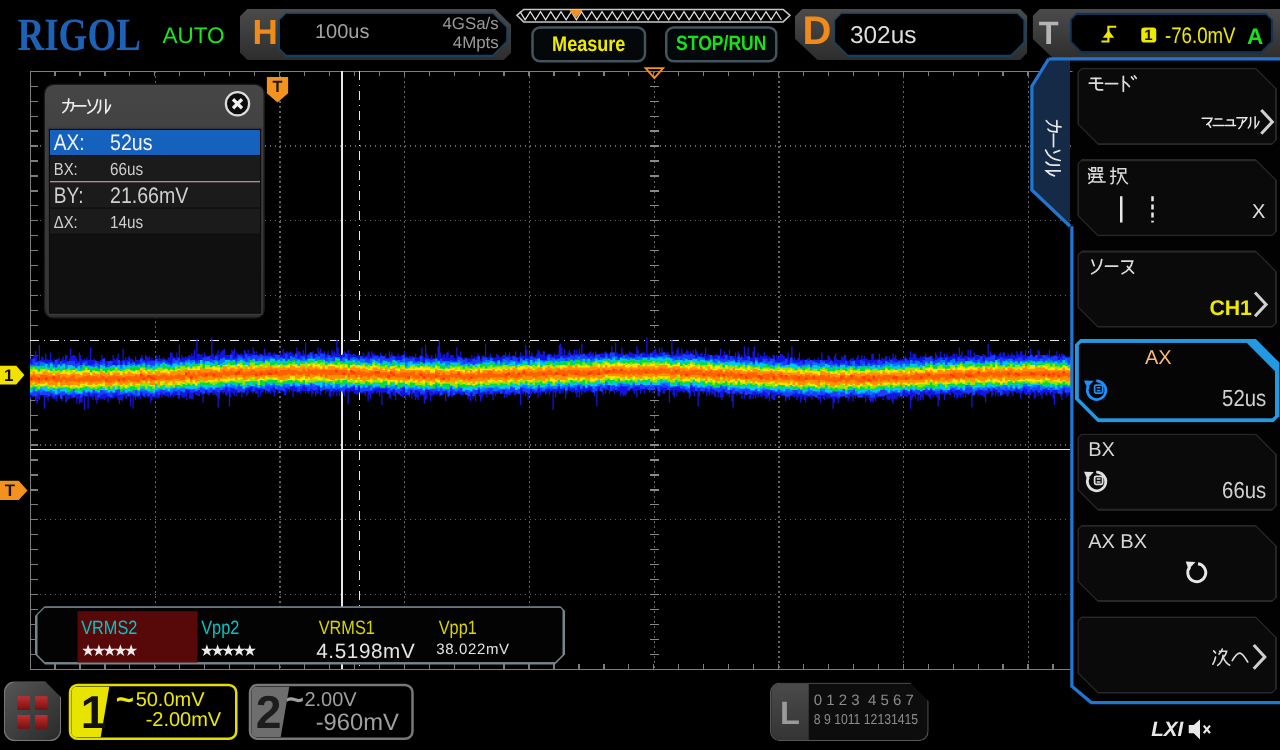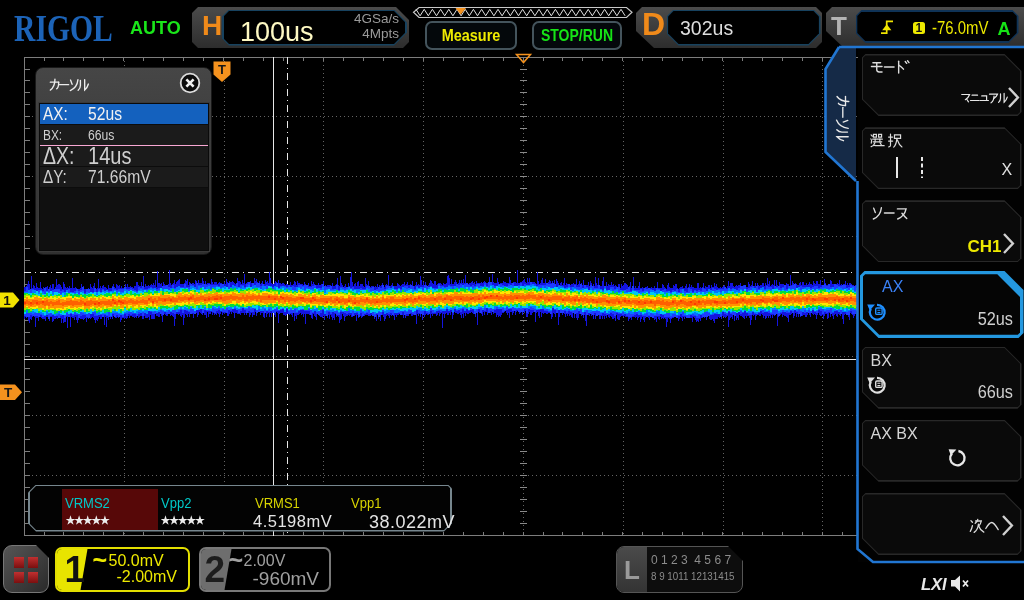--- a/index.html
+++ b/index.html
@@ -52,27 +52,27 @@
 <polygon points="213.5,61.5 230.5,61.5 230.5,74.5 222,82 213.5,74.5" fill="#f5921e"></polygon>
 <text x="222" y="73.5" font-size="13" font-weight="bold" fill="#181818" text-anchor="middle" font-family="Liberation Sans, sans-serif">T</text>
 <polygon points="516.5,54.5 530.5,54.5 523.5,62.5" fill="none" stroke="#f5921e" stroke-width="1.5"></polygon>
 <polygon points="0,292.5 13,292.5 19.5,300 13,307.5 0,307.5" fill="#f2e200"></polygon>
 <text x="7" y="305" font-size="13.5" font-weight="bold" fill="#101010" text-anchor="middle" font-family="Liberation Sans, sans-serif">1</text>
 <polygon points="0,384.5 15,384.5 22,392.3 15,400 0,400" fill="#f5921e"></polygon>
 <text x="8" y="397" font-size="13.5" font-weight="bold" fill="#181818" text-anchor="middle" font-family="Liberation Sans, sans-serif">T</text>
 </g>
 </svg>
 <div class="abs" style="left:14px;top:6.8px;font-family:'Liberation Serif',serif;font-weight:bold;font-size:37px;color:#1c63b7;transform:scaleX(.8);transform-origin:0 0">RIGOL</div>
-<div class="abs" style="left:130px;top:17.5px;font-weight:bold;font-size:18px;color:#1ae61a">AUTO</div>
+<div class="abs" style="left:130px;top:17.5px;font-weight:normal;font-size:18px;color:#1ae61a">AUTO</div>
 <div class="abs graybox" style="left:192px;top:7px;width:217px;height:41px;clip-path:polygon(6px 0,204px 0,217px 13px,217px 35px,211px 41px,6px 41px,0 35px,0 6px)"></div>
 <div class="abs" style="left:202px;top:11.5px;font-size:28px;font-weight:bold;color:#f08a1a;line-height:1">H</div>
 <div class="abs" style="left:222px;top:9.5px;width:185px;height:36px;background:#17425f;clip-path:polygon(0 7px, 7px 0, 172px 0, 185px 13px, 185px 23px, 172px 36px, 7px 36px, 0 29px)">
       <div class="abs" style="left:1.6px;top:1.6px;width:181.8px;height:32.8px;background:#000;clip-path:polygon(0 5.4px, 5.4px 0, 170.4px 0, 181.8px 11.4px, 181.8px 21.4px, 170.4px 32.8px, 5.4px 32.8px, 0 27.4px)"></div>
     </div>
-<div class="abs" style="left:240px;top:17px;font-size:27px;color:#fef9c3">100us</div>
+<div class="abs" style="left:252px;top:17px;font-size:16px;color:#a3a3a3">100us</div>
 <div class="abs" style="left:260px;top:10.5px;width:139px;text-align:right;font-size:13.5px;color:#9a9a9a">4GSa/s</div>
 <div class="abs" style="left:260px;top:25.5px;width:139px;text-align:right;font-size:13.5px;color:#9a9a9a">4Mpts</div>
 <svg class="abs" style="left:0;top:0" width="1024" height="60">
       <path d="M419,7.5H626.5L632,12.3L626.5,17.5H419L413.5,12.3Z" fill="none" stroke="#c8c8c8" stroke-width="1.2"></path>
       <polyline points="416,9.3 420.1,15.8 424.2,9.3 428.3,15.8 432.4,9.3 436.5,15.8 440.6,9.3 444.7,15.8 448.8,9.3 452.9,15.8 457,9.3 461.1,15.8 465.2,9.3 469.3,15.8 473.4,9.3 477.5,15.8 481.6,9.3 485.7,15.8 489.8,9.3 493.9,15.8 498,9.3 502.1,15.8 506.2,9.3 510.3,15.8 514.4,9.3 518.5,15.8 522.6,9.3 526.7,15.8 530.8,9.3 534.9,15.8 539,9.3 543.1,15.8 547.2,9.3 551.3,15.8 555.4,9.3 559.5,15.8 563.6,9.3 567.7,15.8 571.8,9.3 575.9,15.8 580,9.3 584.1,15.8 588.2,9.3 592.3,15.8 596.4,9.3 600.5,15.8 604.6,9.3 608.7,15.8 612.8,9.3 616.9,15.8 621,9.3 625.1,15.8" fill="none" stroke="#e0e0e0" stroke-width="1"></polyline>
       <polygon points="455.5,8 466,8 460.7,14.5" fill="#f5921e"></polygon>
     </svg>
 <div class="abs" style="left:425px;top:21px;width:92px;height:29px;background:#04080b;border:2px solid #44545c;border-radius:7px"></div>
     <div class="abs" style="left:425px;top:26px;width:92px;text-align:center;font-size:17px;font-weight:bold;color:#efeb00;transform:scaleX(.85)">Measure</div>
 <div class="abs" style="left:532px;top:21px;width:90px;height:29px;background:#04080b;border:2px solid #44545c;border-radius:7px"></div>
@@ -219,21 +219,21 @@
       </g>
       <g transform="translate(25,0) scale(0.964286)" fill="none" stroke="#dcdcdc" stroke-width="1.45185" stroke-linecap="round">
         <path d="M2.5,3H11.5C10.5,7.5 7.5,11.5 2.8,13.5"></path>
         <path d="M7.2,7.5Q9.8,10.8 12.2,13"></path>
       </g>
     </svg>
 <div class="abs" style="left:967.5px;top:237.34px;font-size:17px;font-weight:bold;color:#ede900">CH1</div>
 <svg style="position:absolute;left:1002.5px;top:234.34px;overflow:visible" width="10" height="10">
       <path d="M1,0 L9.88,9.5 L1,19" fill="none" stroke="#d0d0d0" stroke-width="2.4"></path>
     </svg>
-<div class="abs" style="left:882px;top:277.51px;font-size:16px;color:#3b82f6">AX</div>
+<div class="abs" style="left:916px;top:277.51px;font-size:16px;color:#fdba74">AX</div>
 <svg style="position:absolute;left:866.5px;top:300.51px" width="22" height="22">
       <path d="M 3.8,7.6 A 7.4,7.4 0 1 0 10.0,3.8" fill="none" stroke="#1e8fff" stroke-width="2.2"></path>
       <polygon points="0.2,3.4 8.0,3.6 2.8,9.4" fill="#1e8fff"></polygon>
       <rect x="8.7" y="7.0" width="6.4" height="6.4" rx="1.2" fill="none" stroke="#1e8fff" stroke-width="1.4"></rect>
       <path d="M10.4,9.2h3M10.4,11.6h3" stroke="#1e8fff" stroke-width="1.1"></path>
     </svg>
 <div class="abs" style="left:866.5px;top:308.01px;width:146px;text-align:right;font-size:18.5px;color:#d0d0d0;transform:scaleX(.88);transform-origin:100% 0">52us</div>
 <div class="abs" style="left:870.5px;top:351.68px;font-size:16px;color:#d6d6d6">BX</div>
 <svg style="position:absolute;left:866.5px;top:373.68px" width="22" height="22">
       <path d="M 3.8,7.6 A 7.4,7.4 0 1 0 10.0,3.8" fill="none" stroke="#e0e0e0" stroke-width="2.2"></path>
@@ -288,27 +288,27 @@
     </svg>
 <div class="abs" style="left:38.5px;top:102.5px;width:170px;height:148px;background:#101010;border:1.5px solid #0a0a0a;outline:1px solid #3a3a3a">
 <div style="position:relative;width:100%;height:21px;background:#1461be;border-bottom:1px solid #0c0c0c;color:#f2f2f2;font-size:18px;line-height:21.5px">
         <span style="position:absolute;left:3.5px;transform:scaleX(.85);transform-origin:0 50%">AX:</span>
         <span style="position:absolute;left:48px;transform:scaleX(.87);transform-origin:0 50%">52us</span>
       </div>
 <div style="position:relative;width:100%;height:21px;background:#1b1b1b;border-bottom:1px solid #f9a8d4;color:#cfcfcf;font-size:14px;line-height:21.5px">
         <span style="position:absolute;left:3.5px;transform:scaleX(.85);transform-origin:0 50%">BX:</span>
         <span style="position:absolute;left:48px;transform:scaleX(.87);transform-origin:0 50%">66us</span>
       </div>
-<div style="position:relative;width:100%;height:21px;background:#1b1b1b;border-bottom:1px solid #0c0c0c;color:#cfcfcf;font-size:23px;line-height:21.5px">
+<div style="position:relative;width:100%;height:21px;background:#1b1b1b;border-bottom:1px solid #0c0c0c;color:#cfcfcf;font-size:18px;line-height:21.5px">
+        <span style="position:absolute;left:3.5px;transform:scaleX(.85);transform-origin:0 50%">BY:</span>
+        <span style="position:absolute;left:48px;transform:scaleX(.87);transform-origin:0 50%">21.66mV</span>
+      </div>
+<div style="position:relative;width:100%;height:21px;background:#1b1b1b;border-bottom:1px solid #0c0c0c;color:#cfcfcf;font-size:14px;line-height:21.5px">
         <span style="position:absolute;left:3.5px;transform:scaleX(.85);transform-origin:0 50%">ΔX:</span>
         <span style="position:absolute;left:48px;transform:scaleX(.87);transform-origin:0 50%">14us</span>
-      </div>
-<div style="position:relative;width:100%;height:21px;background:#1b1b1b;border-bottom:1px solid #0c0c0c;color:#cfcfcf;font-size:18px;line-height:21.5px">
-        <span style="position:absolute;left:3.5px;transform:scaleX(.85);transform-origin:0 50%">ΔY:</span>
-        <span style="position:absolute;left:48px;transform:scaleX(.87);transform-origin:0 50%">71.66mV</span>
       </div>
 </div>
 <div class="abs" style="left:28px;top:484.5px;width:424px;height:47px;background:#76868e;clip-path:polygon(0 8px, 8px 0, 420px 0, 424px 4px, 424px 39px, 416px 47px, 8px 47px, 0 39px)">
       <div class="abs" style="left:1.6px;top:1.6px;width:420.8px;height:43.8px;background:#030303;clip-path:polygon(0 6.4px, 6.4px 0, 418.4px 0, 420.8px 2.4px, 420.8px 37.4px, 414.4px 43.8px, 6.4px 43.8px, 0 37.4px)"></div>
     </div>
 <div class="abs" style="left:61.5px;top:488.5px;width:96.5px;height:41.5px;background:#570808"></div>
 <div class="abs" style="left:65px;top:494px;font-size:15.5px;color:#00c8c8;transform:scaleX(.84);transform-origin:0 0">VRMS2</div>
 <div class="abs" style="left:160.5px;top:494px;font-size:15.5px;color:#00c8c8;transform:scaleX(.84);transform-origin:0 0">Vpp2</div>
 <div class="abs" style="left:255px;top:494px;font-size:15.5px;color:#d8d400;transform:scaleX(.84);transform-origin:0 0">VRMS1</div>
 <div class="abs" style="left:351px;top:494px;font-size:15.5px;color:#d8d400;transform:scaleX(.84);transform-origin:0 0">Vpp1</div>
@@ -320,21 +320,21 @@
       <polygon points="38.9,0.3 40.1,3.9 43.8,3.9 40.8,6.1 42.0,9.7 38.9,7.5 35.8,9.7 37.0,6.1 34.0,3.9 37.7,3.9" fill="#ececec"></polygon>
     </svg>
 <svg style="position:absolute;left:160.5px;top:514.5px" width="48" height="12">
       <polygon points="4.5,0.3 5.7,3.9 9.4,3.9 6.4,6.1 7.6,9.7 4.5,7.5 1.4,9.7 2.6,6.1 -0.4,3.9 3.3,3.9" fill="#ececec"></polygon>
       <polygon points="13.1,0.3 14.3,3.9 18.0,3.9 15.0,6.1 16.2,9.7 13.1,7.5 10.0,9.7 11.2,6.1 8.2,3.9 11.9,3.9" fill="#ececec"></polygon>
       <polygon points="21.7,0.3 22.9,3.9 26.6,3.9 23.6,6.1 24.8,9.7 21.7,7.5 18.6,9.7 19.8,6.1 16.8,3.9 20.5,3.9" fill="#ececec"></polygon>
       <polygon points="30.3,0.3 31.5,3.9 35.2,3.9 32.2,6.1 33.4,9.7 30.3,7.5 27.2,9.7 28.4,6.1 25.4,3.9 29.1,3.9" fill="#ececec"></polygon>
       <polygon points="38.9,0.3 40.1,3.9 43.8,3.9 40.8,6.1 42.0,9.7 38.9,7.5 35.8,9.7 37.0,6.1 34.0,3.9 37.7,3.9" fill="#ececec"></polygon>
     </svg>
 <div class="abs" style="left:253px;top:511.5px;font-size:16.5px;color:#e4e4e4;letter-spacing:0.5px">4.5198mV</div>
-<div class="abs" style="left:369px;top:511.5px;font-size:18px;color:#e4e4e4;letter-spacing:0.5px">38.022mV</div>
+<div class="abs" style="left:349px;top:511.5px;font-size:12px;color:#e4e4e4;letter-spacing:0.5px">38.022mV</div>
 <div class="abs" style="left:3px;top:545px;width:46px;height:48px;background:linear-gradient(135deg,#555,#2a2a2a);border:1px solid #777;border-radius:9px;clip-path:polygon(0 0,33px 0,46px 13px,46px 48px,0 48px)"></div>
 <div class="abs" style="left:13.5px;top:556.5px;width:10px;height:11px;background:linear-gradient(180deg,#c03030,#7a0f0f)"></div>
 <div class="abs" style="left:27.5px;top:556.5px;width:10px;height:11px;background:linear-gradient(180deg,#c03030,#7a0f0f)"></div>
 <div class="abs" style="left:13.5px;top:571.5px;width:10px;height:11px;background:linear-gradient(180deg,#c03030,#7a0f0f)"></div>
 <div class="abs" style="left:27.5px;top:571.5px;width:10px;height:11px;background:linear-gradient(180deg,#c03030,#7a0f0f)"></div>
 <div class="abs" style="left:54.5px;top:547px;width:135.5px;height:44.5px;background:#000;border:2px solid #e3df00;border-radius:7px;overflow:hidden"><polygon><div style="position:absolute;left:0;top:0;width:32px;height:41px;background:#e8e400;clip-path:polygon(0 0,31px 0,24px 41px,0 41px)"></div><div style="position:absolute;left:8px;top:2px;font-size:37px;font-weight:bold;color:#111;line-height:1">1</div><div style="position:absolute;left:36px;top:-3px;font-size:25px;font-weight:bold;color:#ede900">~</div><div style="position:absolute;left:52px;top:2.5px;font-size:16px;color:#ede900">50.0mV</div><div style="position:absolute;left:60px;top:18.5px;font-size:16px;color:#ede900">-2.00mV</div></polygon></div>
 <div class="abs" style="left:198.5px;top:547px;width:132.5px;height:44.5px;background:#000;border:2px solid #787878;border-radius:7px;overflow:hidden">
       <div style="position:absolute;left:0;top:0;width:32px;height:41px;background:#6e6e6e;clip-path:polygon(0 0,31px 0,24px 41px,0 41px)"></div>
       <div style="position:absolute;left:4px;top:2px;font-size:37px;font-weight:bold;color:#1d1d1d;line-height:1">2</div>
       <div style="position:absolute;left:28px;top:-3px;font-size:25px;font-weight:bold;color:#a0a0a0">~</div>

